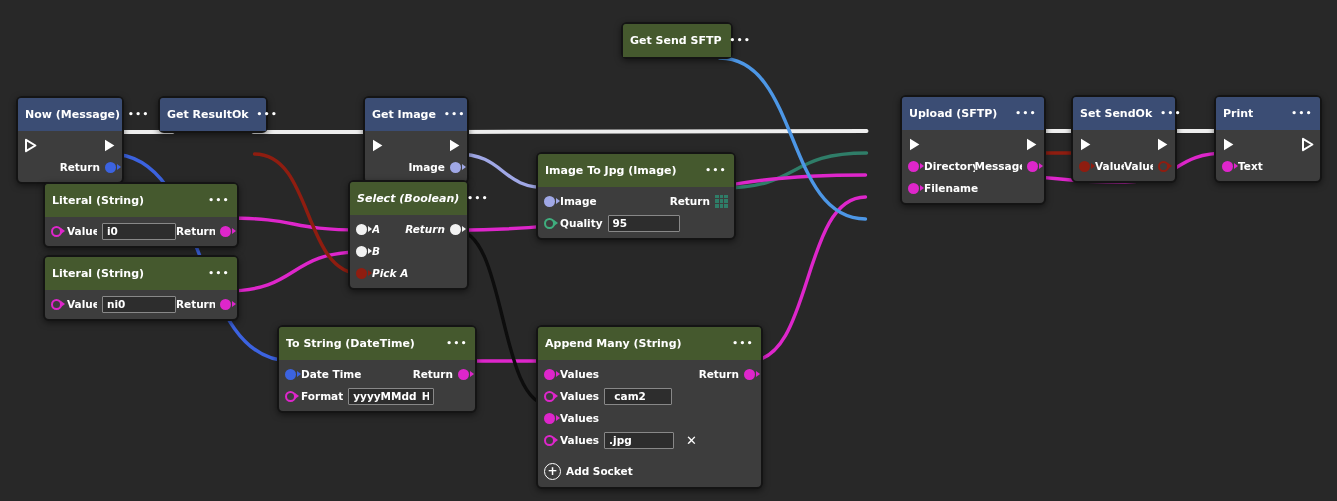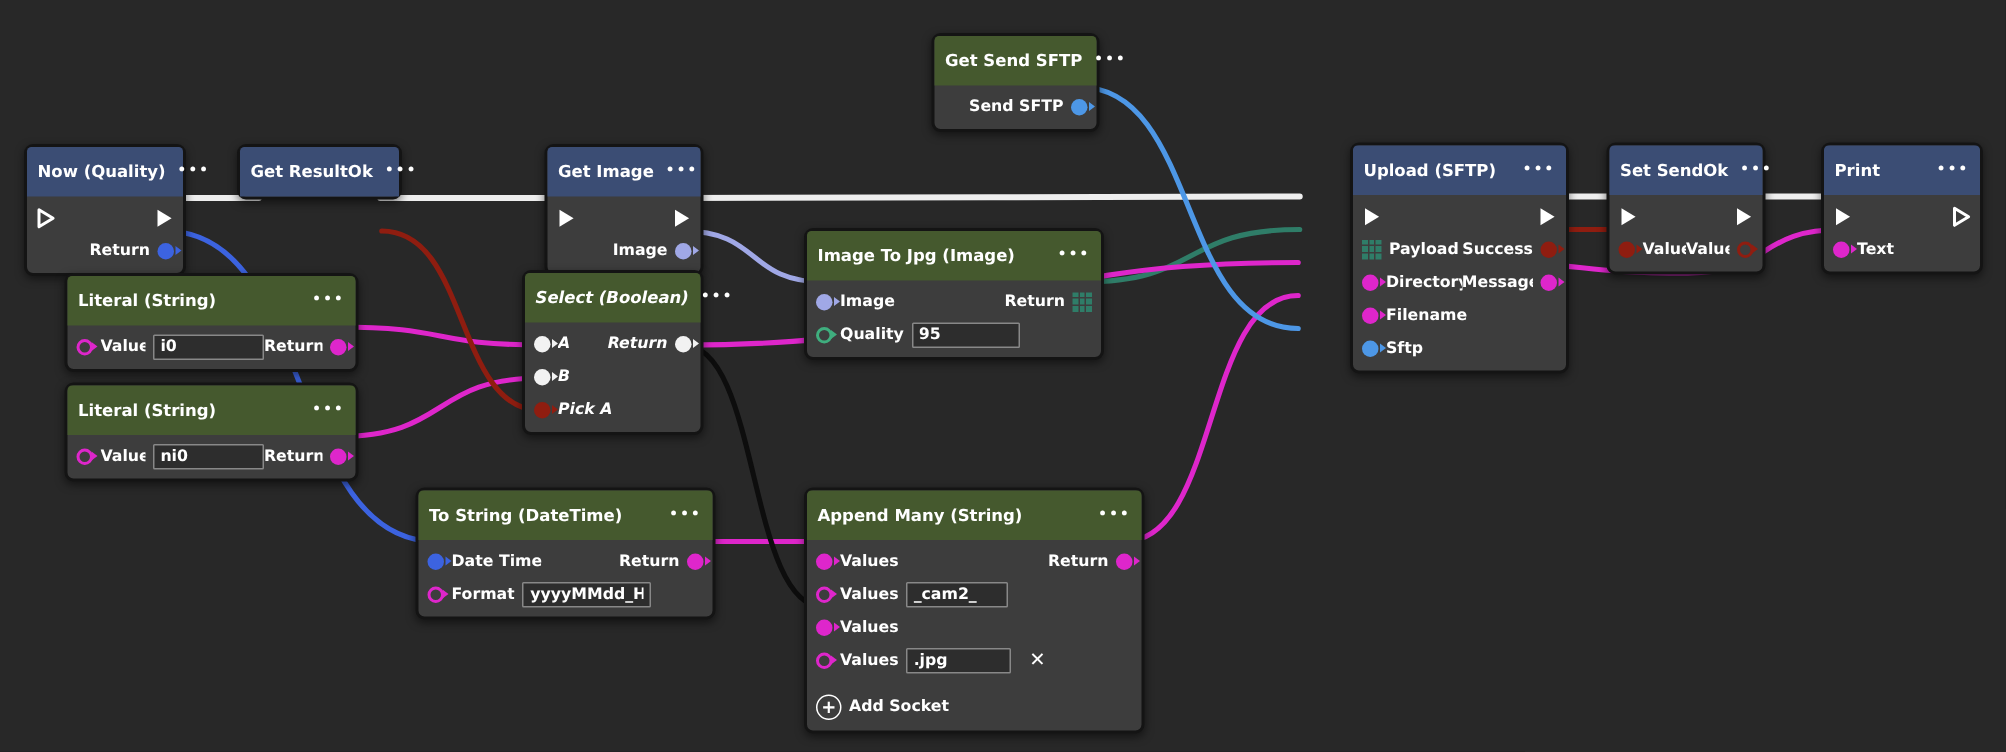--- a/index.html
+++ b/index.html
@@ -57,21 +57,21 @@
       <path d="M 984.5 153.0 C 1039.5 153.0 1029.5 153.0 1084.5 153.0" fill="none" stroke="#8f1d10" stroke-width="3.4" stroke-linecap="round"></path>
       <path d="M 463.5 361.0 C 510.8 361.0 502.2 361.0 549.5 361.0" fill="none" stroke="#de26cb" stroke-width="3.4" stroke-linecap="round"></path>
       <path d="M 455.5 230.0 C 507.2 230.0 497.8 405.0 549.5 405.0" fill="none" stroke="#0d0d0d" stroke-width="3.4" stroke-linecap="round"></path>
       <path d="M 749.5 361.0 C 813.3 361.0 801.7 197.0 865.5 197.0" fill="none" stroke="#de26cb" stroke-width="3.4" stroke-linecap="round"></path>
       <path d="M 984.5 175.0 C 1061.8 175.0 1047.7 182.0 1125.0 182.0 C 1181.4 182.0 1171.1 153.0 1227.5 153.0" fill="none" stroke="#de26cb" stroke-width="3.4" stroke-linecap="round"></path>
       <path d="M 110.5 154.0 C 209.5 154.0 191.5 361.0 290.5 361.0" fill="none" stroke="#3c63e0" stroke-width="3.4" stroke-linecap="round"></path>
       <path d="M 719.5 58.0 C 799.8 58.0 785.2 219.0 865.5 219.0" fill="none" stroke="#4d97e6" stroke-width="3.4" stroke-linecap="round"></path>
     </svg>
 <div class="node" style="left: 16px; top: 96px; width: 108px;">
       <div class="hdr blue">
-        <span class="ttl">Now (Quality)</span>
+        <span class="ttl">Now (Message)</span>
         <span class="menu">•••</span>
       </div>
       <div class="nbody">
         <div class="row">
           <span class="side">
             <svg width="13" height="15" viewBox="0 0 13 15" class="pin">
               <path d="M2 1.8 L11.4 7.5 L2 13.2 Z" fill="none" stroke="#fff" stroke-width="2" stroke-linejoin="round"></path>
             </svg>
           </span>
           <span class="side">
@@ -119,29 +119,20 @@
             <span class="lbl">Image</span>
             <span class="sock filled" style="color: rgb(160, 168, 230);"></span>
           </span>
         </div>
       </div>
     </div>
     <div class="node" style="left: 621px; top: 22px; width: 112px;">
       <div class="hdr green">
         <span class="ttl">Get Send SFTP</span>
         <span class="menu">•••</span>
-      </div>
-      <div class="nbody">
-        <div class="row">
-          <span class="side"></span>
-          <span class="side">
-            <span class="lbl">Send SFTP</span>
-            <span class="sock filled" style="color: rgb(77, 151, 230);"></span>
-          </span>
-        </div>
       </div>
     </div>
     <div class="node" style="left: 536px; top: 152px; width: 200px;">
       <div class="hdr green">
         <span class="ttl">Image To Jpg (Image)</span>
         <span class="menu">•••</span>
       </div>
       <div class="nbody">
         <div class="row">
           <span class="side">
@@ -331,59 +322,32 @@
             </svg>
           </span>
           <span class="side">
             <svg width="13" height="15" viewBox="0 0 13 15" class="pin">
               <path d="M2 1.8 L11.4 7.5 L2 13.2 Z" fill="#fff"></path>
             </svg>
           </span>
         </div>
         <div class="row">
           <span class="side">
-            <span class="gridicon">
-              <i></i>
-              <i></i>
-              <i></i>
-              <i></i>
-              <i></i>
-              <i></i>
-              <i></i>
-              <i></i>
-              <i></i>
-            </span>
-            <span class="lbl">Payload</span>
-          </span>
-          <span class="side">
-            <span class="lbl">Success</span>
-            <span class="sock filled" style="color: rgb(143, 29, 16);"></span>
-          </span>
-        </div>
-        <div class="row">
-          <span class="side">
             <span class="sock filled" style="color: rgb(222, 38, 203);"></span>
             <span class="lbl">Directory</span>
           </span>
           <span class="side">
             <span class="lbl">Message</span>
             <span class="sock filled" style="color: rgb(222, 38, 203);"></span>
           </span>
         </div>
         <div class="row">
           <span class="side">
             <span class="sock filled" style="color: rgb(222, 38, 203);"></span>
             <span class="lbl">Filename</span>
-          </span>
-          <span class="side"></span>
-        </div>
-        <div class="row">
-          <span class="side">
-            <span class="sock filled" style="color: rgb(77, 151, 230);"></span>
-            <span class="lbl">Sftp</span>
           </span>
           <span class="side"></span>
         </div>
       </div>
     </div>
     <div class="node" style="left: 1071px; top: 95px; width: 106px;">
       <div class="hdr blue">
         <span class="ttl">Set SendOk</span>
         <span class="menu">•••</span>
       </div>

